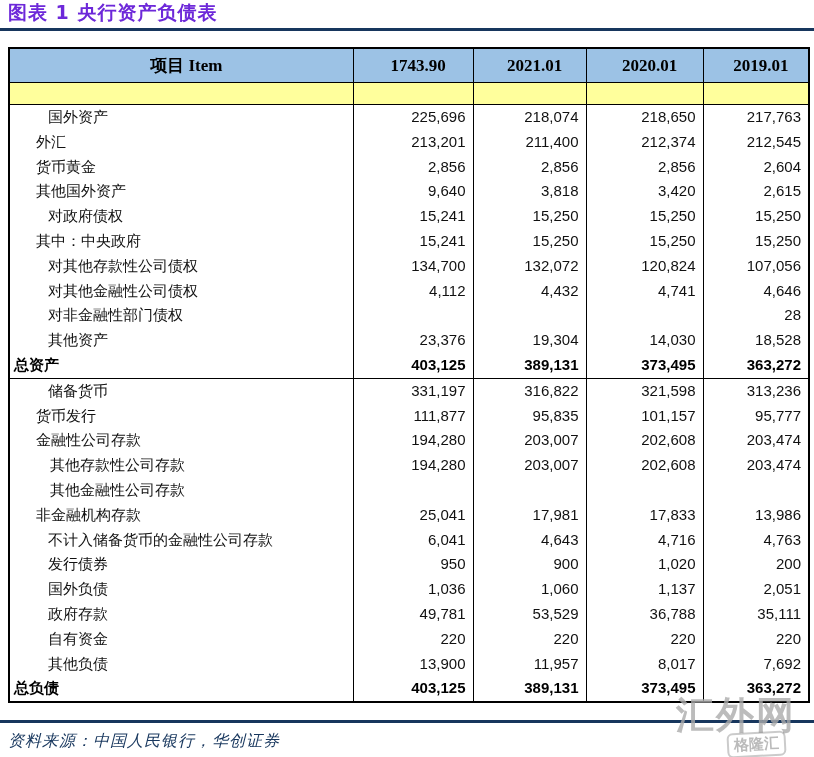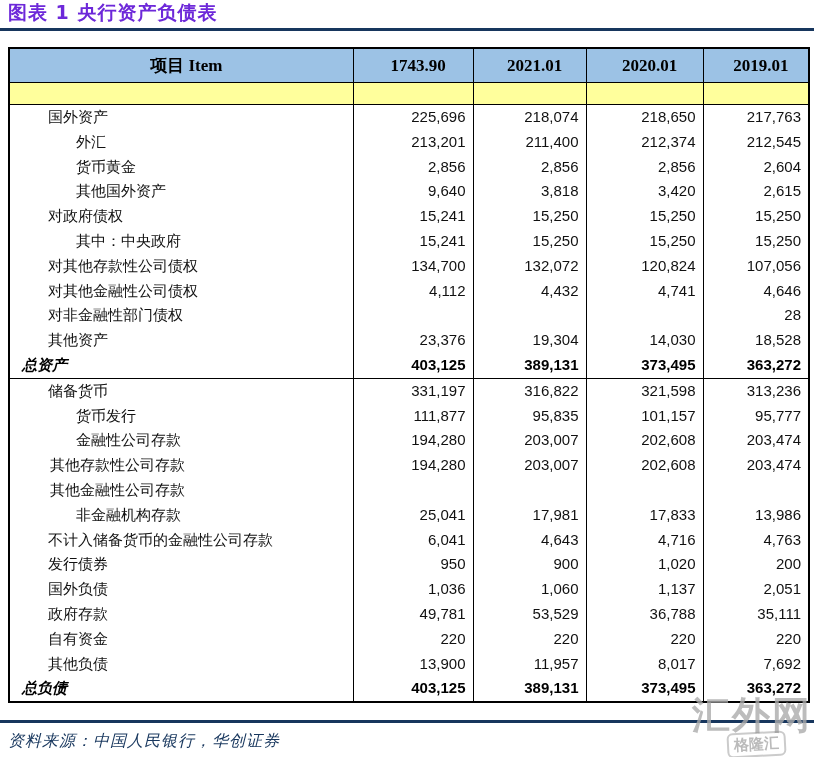--- a/index.html
+++ b/index.html
@@ -27,34 +27,34 @@
   }
   tr.head-yellow th{
     background:#FFFF9C;border:1.5px solid #000;height:19px;
   }
   tbody td{
     border-left:1.5px solid #000;border-right:1.5px solid #000;
     font-size:15px;color:#111;height:24.8px;padding:0;line-height:24.8px;
   }
   td.num{text-align:right;padding-right:7px;}
   td.label{text-align:left;}
-  .ind0{padding-left:12px;font-style:italic;}
+  .ind0{padding-left:4px;}
   .ind1{padding-left:38px;margin-left:48px;}
-  .ind2{padding-left:66px;}
+  .ind2{padding-left:26px;}
   .ind3{padding-left:40px;}
   tr.bold td{font-weight:bold;color:#000;}
   tr.section-end td{border-bottom:1.5px solid #000;}
   .footer-rule{height:3px;background:#17365D;margin-top:17px;width:814px;}
   .source{
     color:#17365D;font-style:italic;font-size:16px;letter-spacing:1px;
     font-family:"DejaVu Serif","Liberation Serif",serif;
     padding:8px 0 0 8px;
   }
   .watermark{
-    position:absolute;right:2px;bottom:16px;z-index:5;pointer-events:none;
+    position:absolute;right:18px;bottom:16px;z-index:5;pointer-events:none;
     color:#ACACAC;opacity:.8;font-size:38px;font-weight:bold;letter-spacing:2px;
     font-family:"DejaVu Sans",sans-serif;
   }
   .stamp{
     position:absolute;right:28px;bottom:0px;z-index:6;pointer-events:none;
     border:2px solid rgba(140,140,140,.45);border-radius:6px;
     color:rgba(130,130,130,.55);font-size:15px;font-weight:bold;
     padding:1px 5px;transform:rotate(-3deg);
     font-family:"DejaVu Sans",sans-serif;
   }

